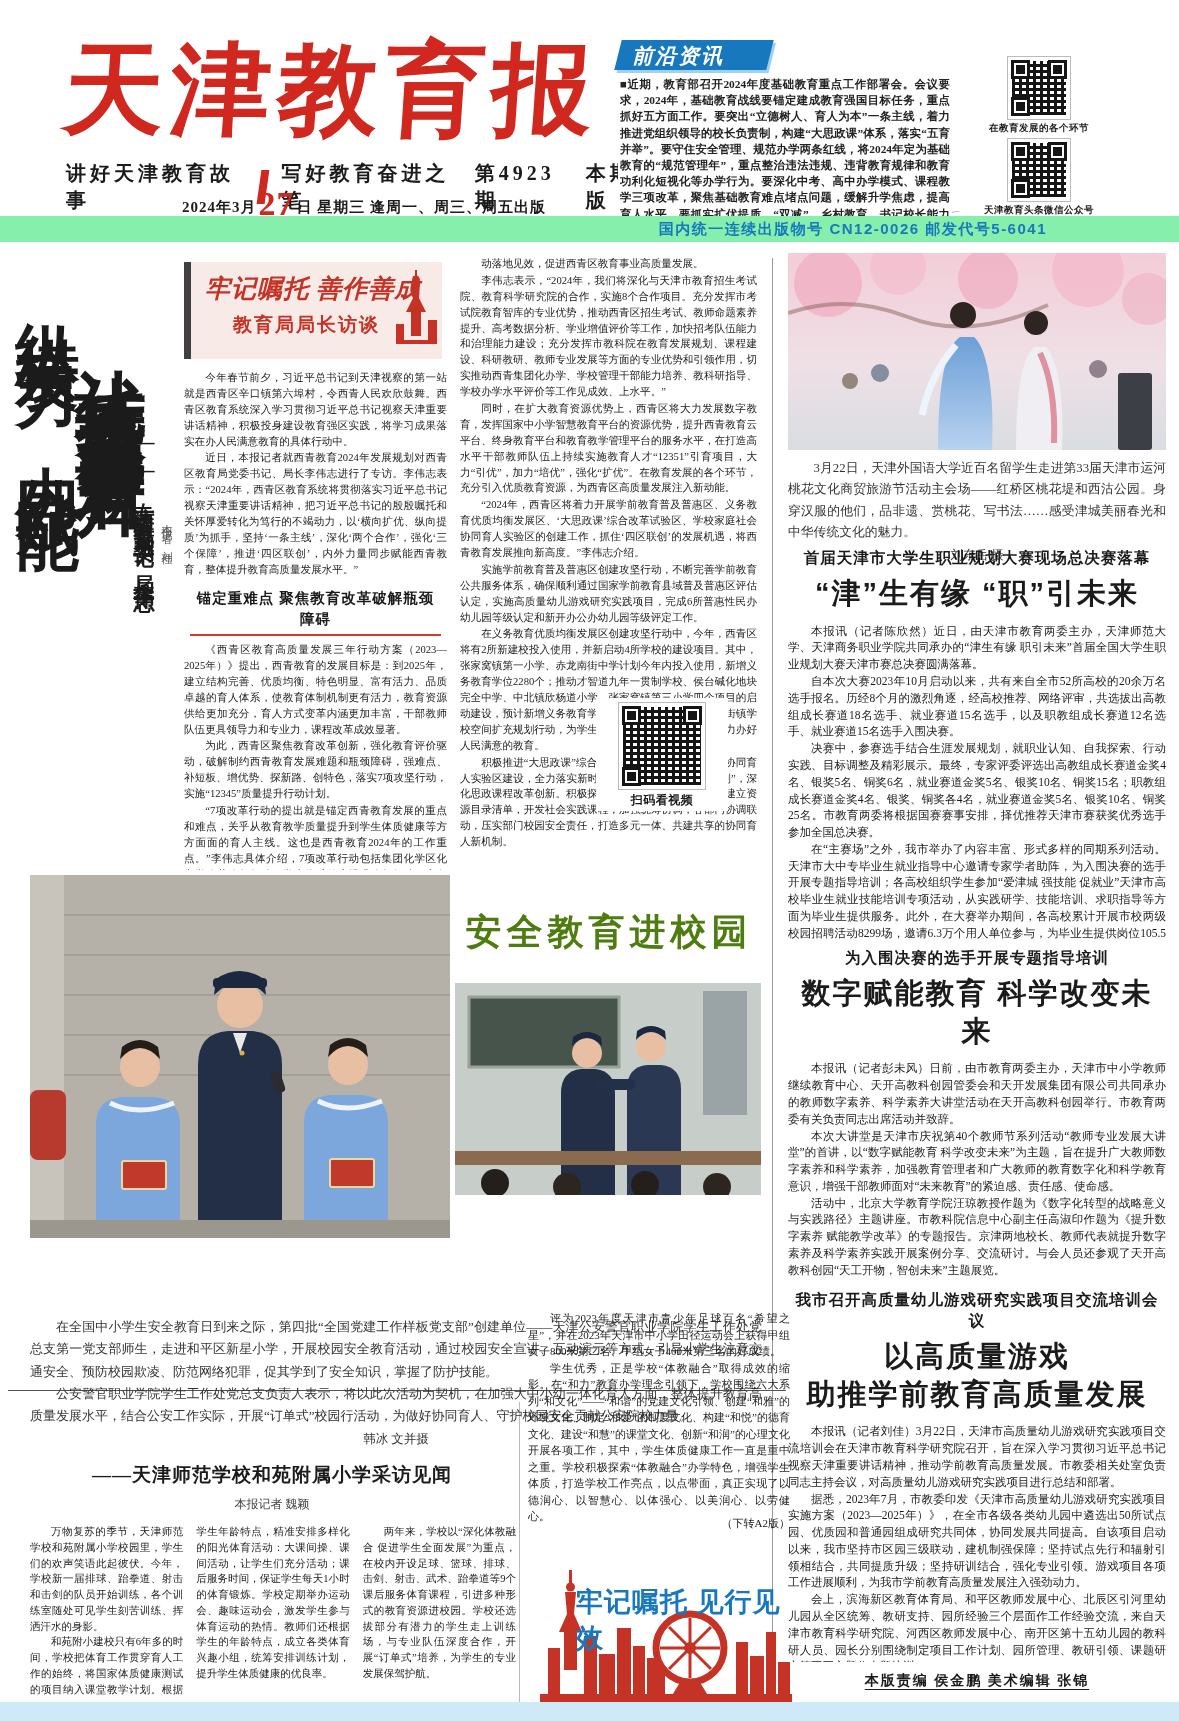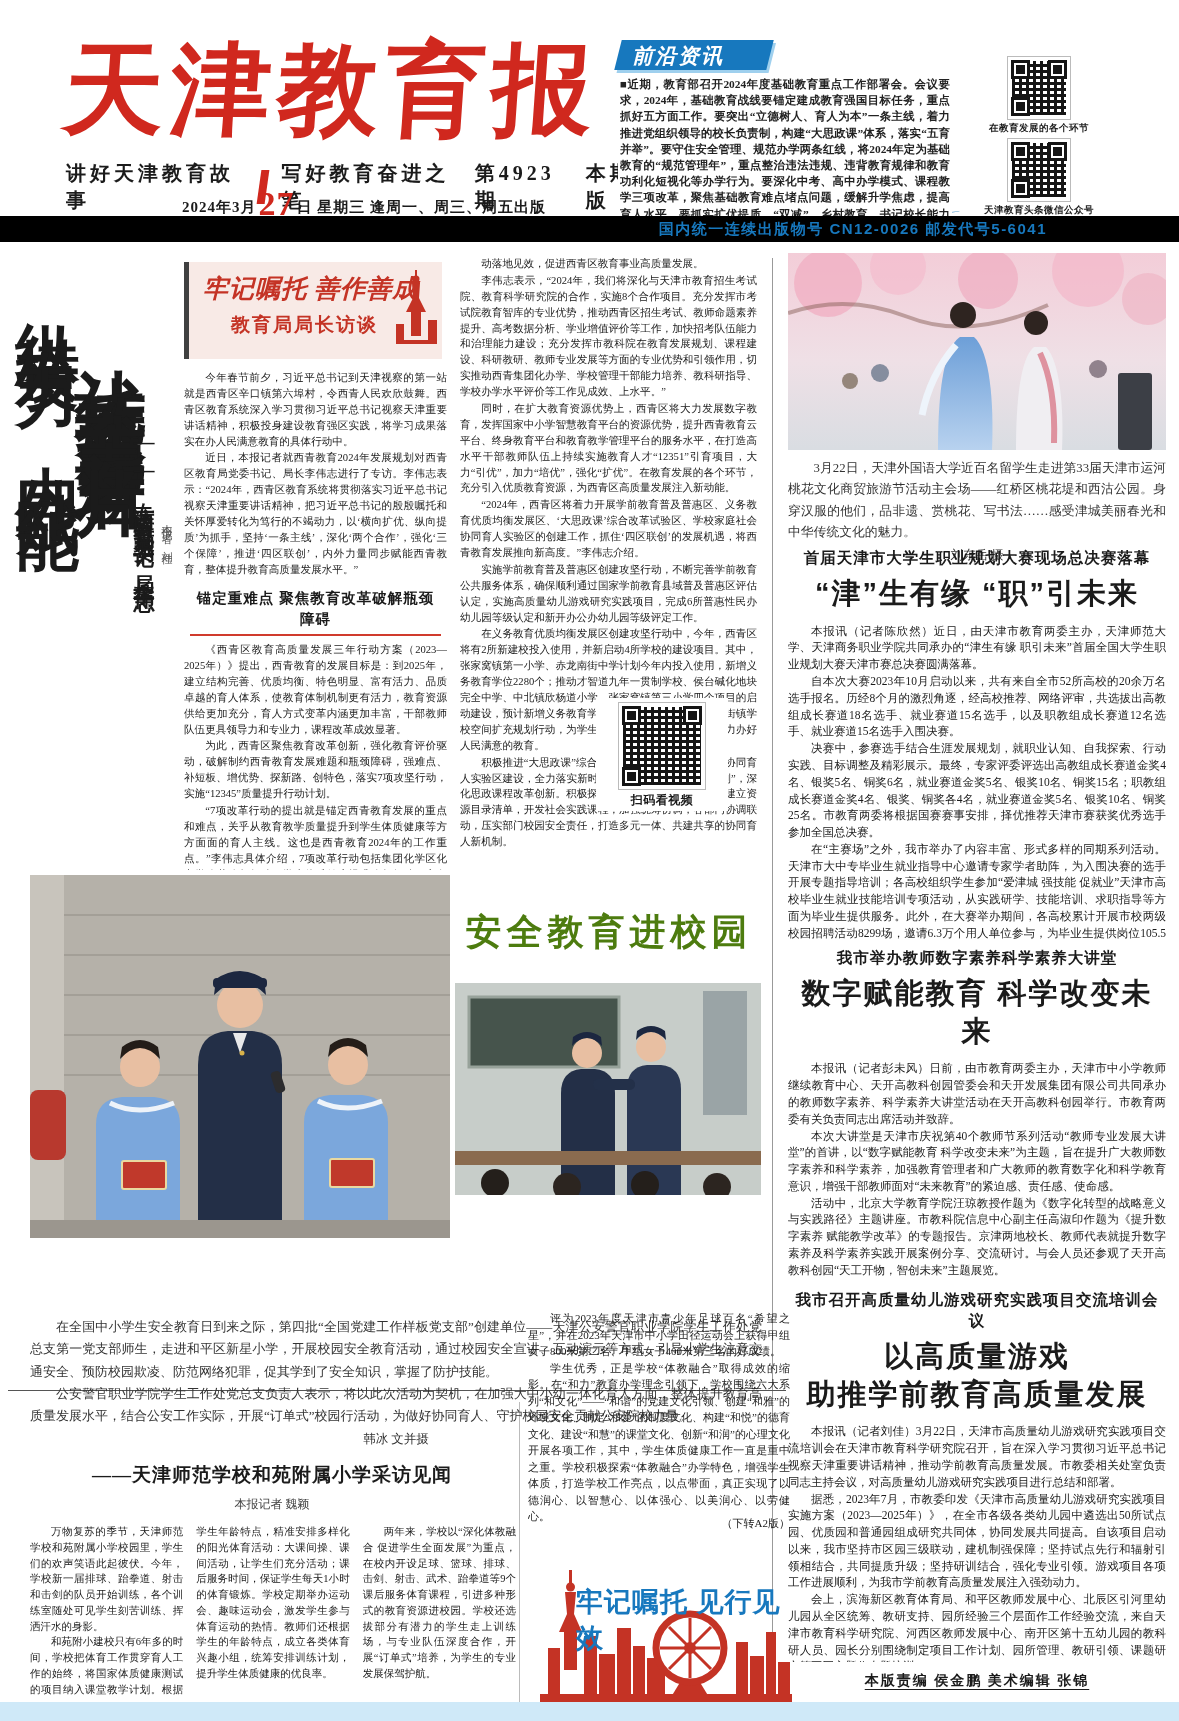--- a/index.html
+++ b/index.html
@@ -28,33 +28,33 @@
 
   .qr{background:#fff;border:1px solid #bbb;position:relative;}
   .qr .px{position:absolute;inset:4px;
       background-image:repeating-linear-gradient(0deg,#151515 0 3px,transparent 3px 6px),
                        repeating-linear-gradient(90deg,#151515 0 3px,transparent 3px 7px);}
   .qr .f{position:absolute;width:13px;height:13px;border:3px solid #151515;background:#fff;}
   .qr .f i{position:absolute;inset:2px;background:#151515;}
   .qr .f.tl{left:3px;top:3px}.qr .f.tr{right:3px;top:3px}.qr .f.bl{left:3px;bottom:3px}
   .qr-label{font-size:9.5px;font-weight:bold;text-align:center;margin-top:2px;letter-spacing:.5px;}
 
-  .pub-band{left:0;top:216px;width:1179px;height:26px;background:#000000;color:#1778be;
+  .pub-band{left:0;top:216px;width:1179px;height:26px;background:#86efac;color:#1778be;
             font-weight:bold;font-size:15px;line-height:26px;text-align:right;box-sizing:border-box;
             padding-right:132px;letter-spacing:1.5px;}
 
   
   .vtext{writing-mode:vertical-rl;text-orientation:upright;}
   .vh-small{left:16px;top:272px;height:900px;font-size:64px;font-weight:900;letter-spacing:14px;line-height:1;}
   .vh-main{left:76px;top:312px;height:1050px;font-size:71px;font-weight:900;letter-spacing:9px;line-height:1;}
   .vh-sub{left:130px;top:430px;height:760px;font-size:21px;font-weight:bold;letter-spacing:4px;}
   .vh-byline{left:159px;top:515px;height:180px;font-size:11px;color:#555;letter-spacing:3px;}
 
   
-  .badge{left:184px;top:262px;width:258px;height:97px;background:#f8eae6;border-left:5px solid #404040;
+  .badge{left:184px;top:262px;width:258px;height:97px;background:#f8eae6;border-left:7px solid #404040;
          box-sizing:border-box;padding:10px 8px 0 14px;}
   .badge .l1{color:#c43325;font-size:25px;font-weight:bold;font-style:italic;letter-spacing:1px;white-space:nowrap;}
   .badge .l2{color:#c43325;font-size:19px;font-weight:bold;letter-spacing:2px;margin-top:7px;margin-left:28px;}
   .badge svg{position:absolute;right:4px;top:8px;}
 
   
   .flow{font-size:10.6px;line-height:1.5;text-align:justify;}
   .flow p{margin:0 0 1px;text-indent:2em;}
   .sec-head{font-family:"Liberation Sans",sans-serif;font-weight:bold;font-size:14.5px;text-align:center;
             border-bottom:2px solid #d03b2d;padding:6px 0 3px;margin:4px 6px 6px;letter-spacing:1px;}
@@ -273,21 +273,21 @@
     <div class="headline">“津”生有缘 “职”引未来</div>
     <div class="body">
         <p>本报讯（记者陈欣然）近日，由天津市教育两委主办，天津师范大学、天津商务职业学院共同承办的“津生有缘 职引未来”首届全国大学生职业规划大赛天津市赛总决赛圆满落幕。</p>
         <p>自本次大赛2023年10月启动以来，共有来自全市52所高校的20余万名选手报名。历经8个月的激烈角逐，经高校推荐、网络评审，共选拔出高教组成长赛道18名选手、就业赛道15名选手，以及职教组成长赛道12名选手、就业赛道15名选手入围决赛。</p>
         <p>决赛中，参赛选手结合生涯发展规划，就职业认知、自我探索、行动实践、目标调整及精彩展示。最终，专家评委评选出高教组成长赛道金奖4名、银奖5名、铜奖6名，就业赛道金奖5名、银奖10名、铜奖15名；职教组成长赛道金奖4名、银奖、铜奖各4名，就业赛道金奖5名、银奖10名、铜奖25名。市教育两委将根据国赛赛事安排，择优推荐天津市赛获奖优秀选手参加全国总决赛。</p>
         <p>在“主赛场”之外，我市举办了内容丰富、形式多样的同期系列活动。天津市大中专毕业生就业指导中心邀请专家学者助阵，为入围决赛的选手开展专题指导培训；各高校组织学生参加“爱津城 强技能 促就业”天津市高校毕业生就业技能培训专项活动，从实践研学、技能培训、求职指导等方面为毕业生提供服务。此外，在大赛举办期间，各高校累计开展市校两级校园招聘活动8299场，邀请6.3万个用人单位参与，为毕业生提供岗位105.5万个。</p>
       </div>
   </div>
 
   <div class="abs r-art art2">
-    <div class="kicker">我市举办教师数字素养科学素养大讲堂</div>
+    <div class="kicker">为入围决赛的选手开展专题指导培训</div>
     <div class="headline">数字赋能教育 科学改变未来</div>
     <div class="body">
         <p>本报讯（记者彭未风）日前，由市教育两委主办，天津市中小学教师继续教育中心、天开高教科创园管委会和天开发展集团有限公司共同承办的教师数字素养、科学素养大讲堂活动在天开高教科创园举行。市教育两委有关负责同志出席活动并致辞。</p>
         <p>本次大讲堂是天津市庆祝第40个教师节系列活动“教师专业发展大讲堂”的首讲，以“数字赋能教育 科学改变未来”为主题，旨在提升广大教师数字素养和科学素养，加强教育管理者和广大教师的教育数字化和科学教育意识，增强干部教师面对“未来教育”的紧迫感、责任感、使命感。</p>
         <p>活动中，北京大学教育学院汪琼教授作题为《数字化转型的战略意义与实践路径》主题讲座。市教科院信息中心副主任高淑印作题为《提升数字素养 赋能教学改革》的专题报告。京津两地校长、教师代表就提升数字素养及科学素养实践开展案例分享、交流研讨。与会人员还参观了天开高教科创园“天工开物，智创未来”主题展览。</p>
       </div>
   </div>
 
   <div class="abs r-art art3">
     <div class="kicker">我市召开高质量幼儿游戏研究实践项目交流培训会议</div>

